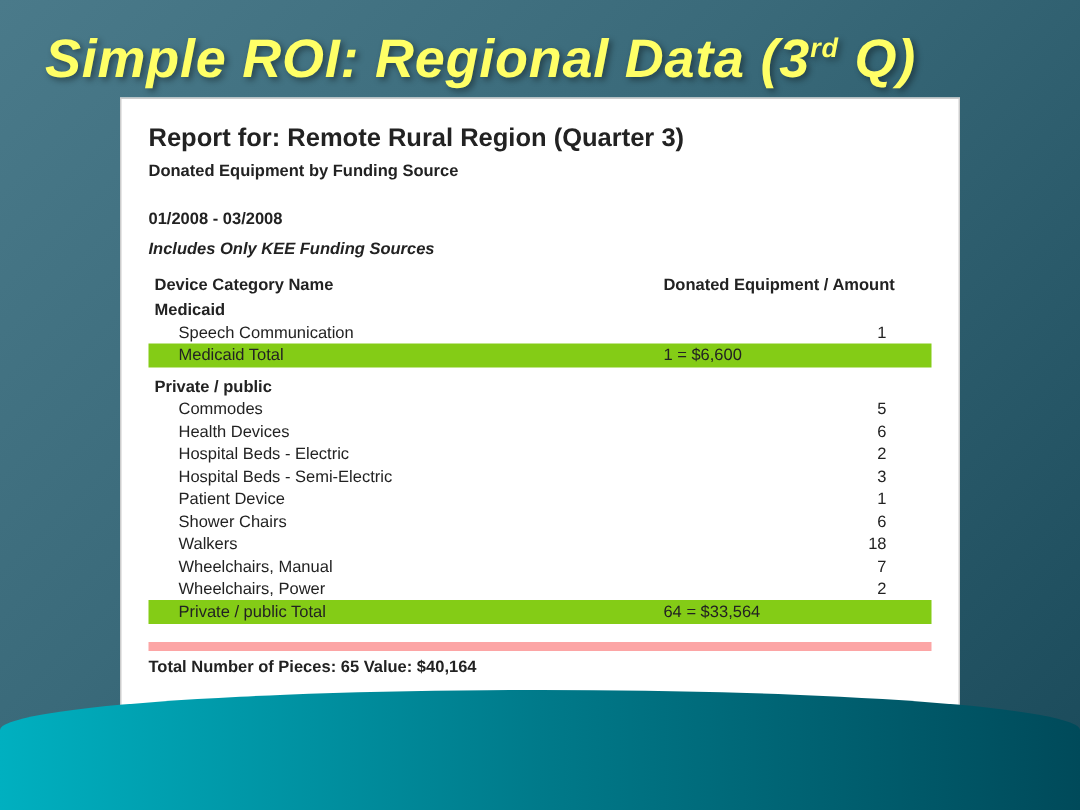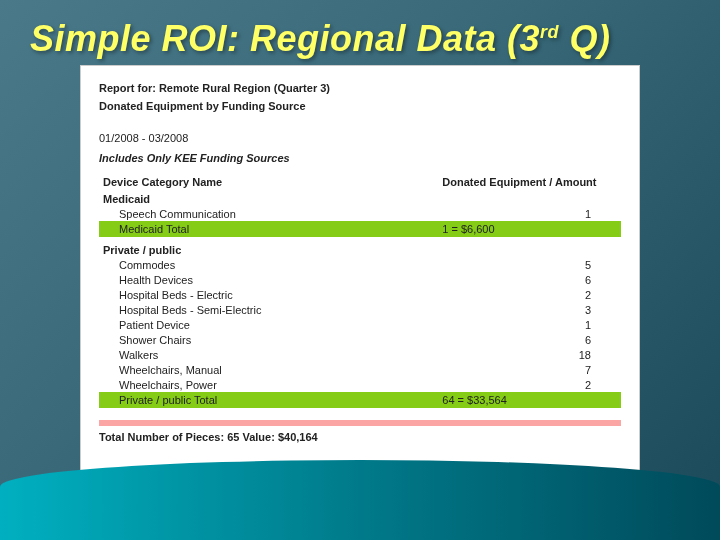--- a/index.html
+++ b/index.html
@@ -49,32 +49,32 @@
       border: 1px solid #ccc;
       padding: 16px 18px 14px 18px;
       font-family: Arial, sans-serif;
       font-size: 11px;
       color: #222;
       overflow: hidden;
     }
 
     .report-header-title {
       font-weight: bold;
-      font-size: 11px;
+      font-size: 17px;
       margin-bottom: 6px;
     }
 
     .report-subtitle {
       font-weight: bold;
       font-size: 11px;
       margin-bottom: 2px;
     }
 
     .report-date {
-      font-weight: normal;
+      font-weight: bold;
       font-size: 11px;
       margin-bottom: 8px;
       margin-top: 20px;
     }
 
     .report-filter {
       font-weight: bold;
       font-size: 11px;
       margin-bottom: 10px;
       font-style: italic;

